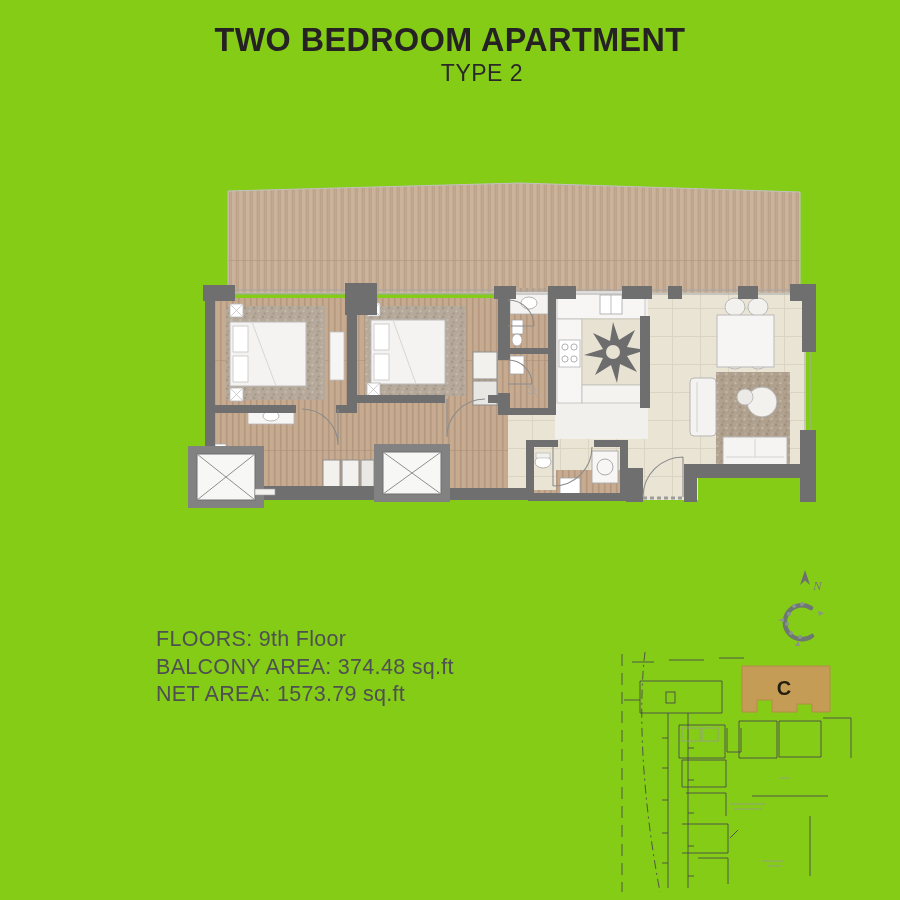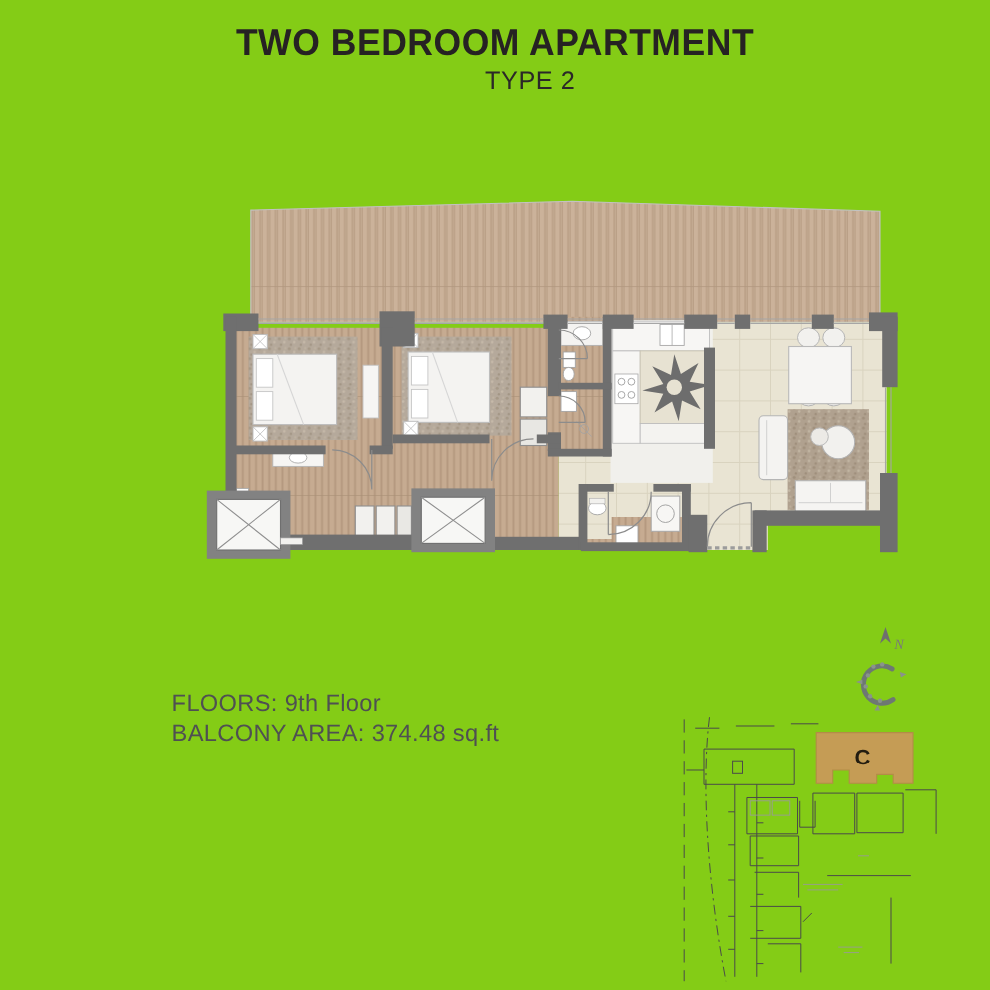--- a/index.html
+++ b/index.html
@@ -284,15 +284,16 @@
     </g>
     <g>
       <path d="M130,18 H218 V64 H200 V56 H185 V64 H160 V52 H145 V64 H130 Z" fill="#c59c55" stroke="#b38c47" stroke-width="1"></path>
       <text x="172" y="47" text-anchor="middle" font-size="20" font-weight="bold" fill="#231d10" font-family="Liberation Sans, sans-serif">C</text>
     </g>
   </svg>
 
   <div class="details">
     <div>FLOORS: 9th Floor</div>
     <div>BALCONY AREA: 374.48 sq.ft</div>
+    <div>NET AREA: 1573.79 sq.ft</div>
   </div>
 
 </div>
 
 </body></html>

